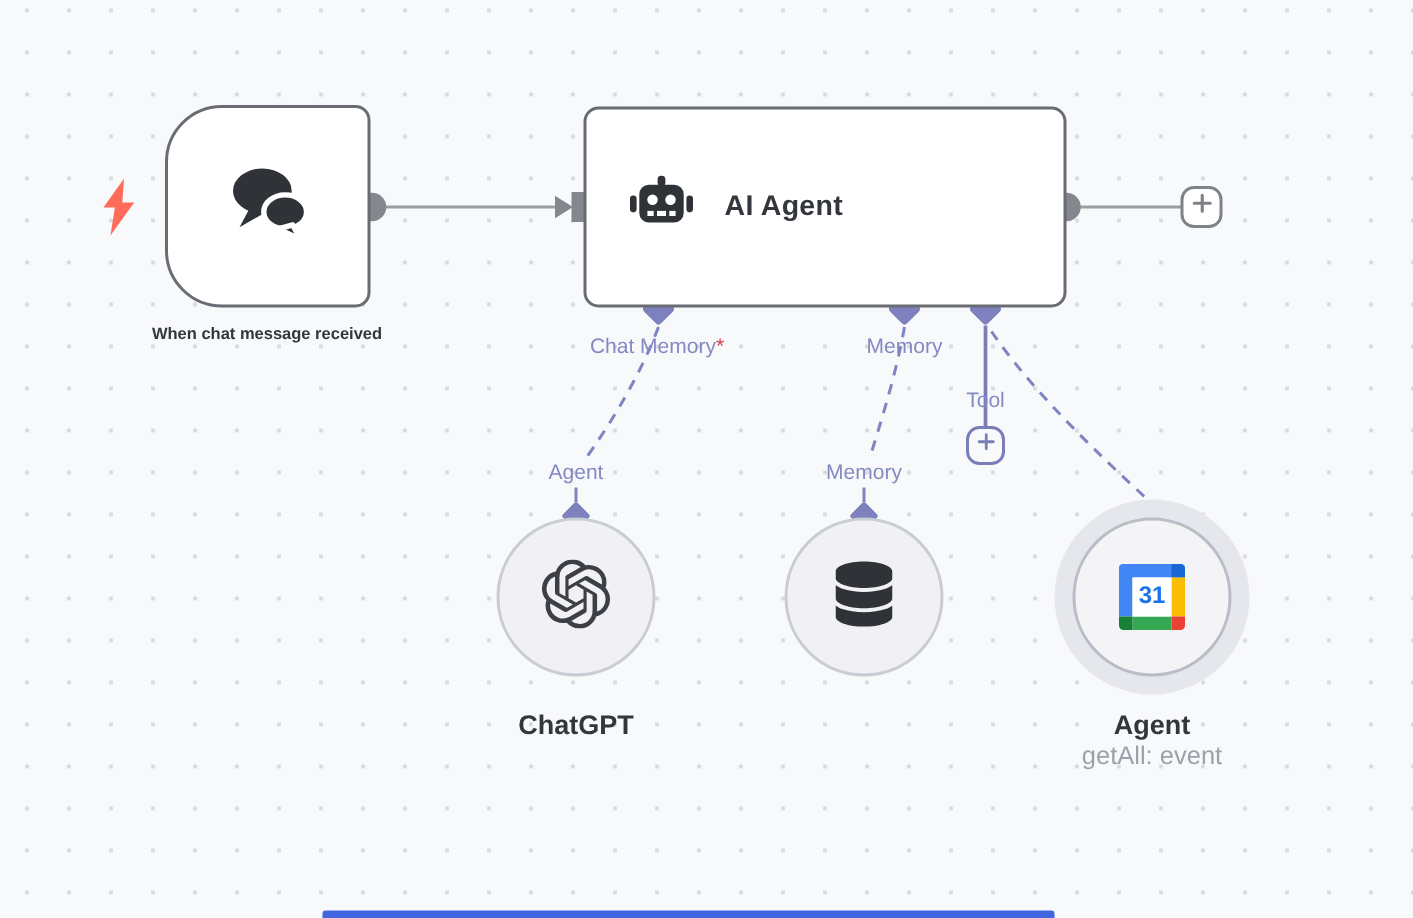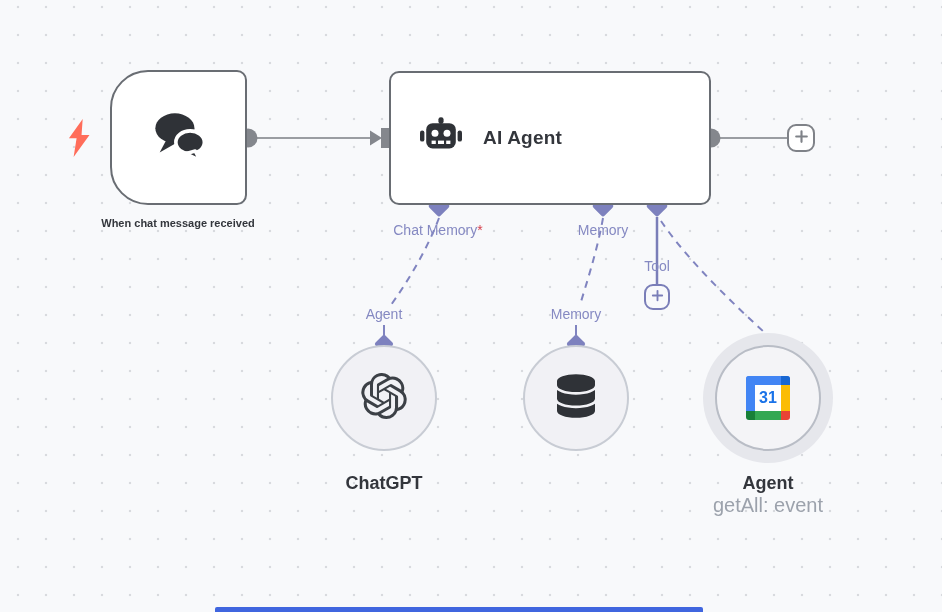--- a/index.html
+++ b/index.html
@@ -41,21 +41,21 @@
     display:flex; align-items:center; justify-content:center;
   }
   .halo {
     left:703px; top:333px; width:130px; height:130px; border-radius:50%;
     background:#e6e7ec;
   }
   .circle-label {
     text-align:center; font-size:18px; font-weight:700; color:#33363c;margin-top:11px;
   }
   .circle-sub {
-    text-align:center; font-size:20px; font-weight:400; color:#9ca2ac;
+    text-align:center; font-size:17px; font-weight:400; color:#9ca2ac;
   }
   .port-label { font-size:14px; color:#8589c2; text-align:center; white-space:nowrap; }
   .req { color:#d7404c; }
 
   .plus-btn {
     border-radius:9px; background:#ffffff;
     display:flex; align-items:center; justify-content:center;
   }
   .plus-gray { left:787px; top:124px; width:28px; height:28px; border:2.5px solid #7f8288; }
   .plus-indigo { left:644px; top:284px; width:26px; height:26px; border:2.5px solid #7a7eb8; background:#f8f9fb; }

